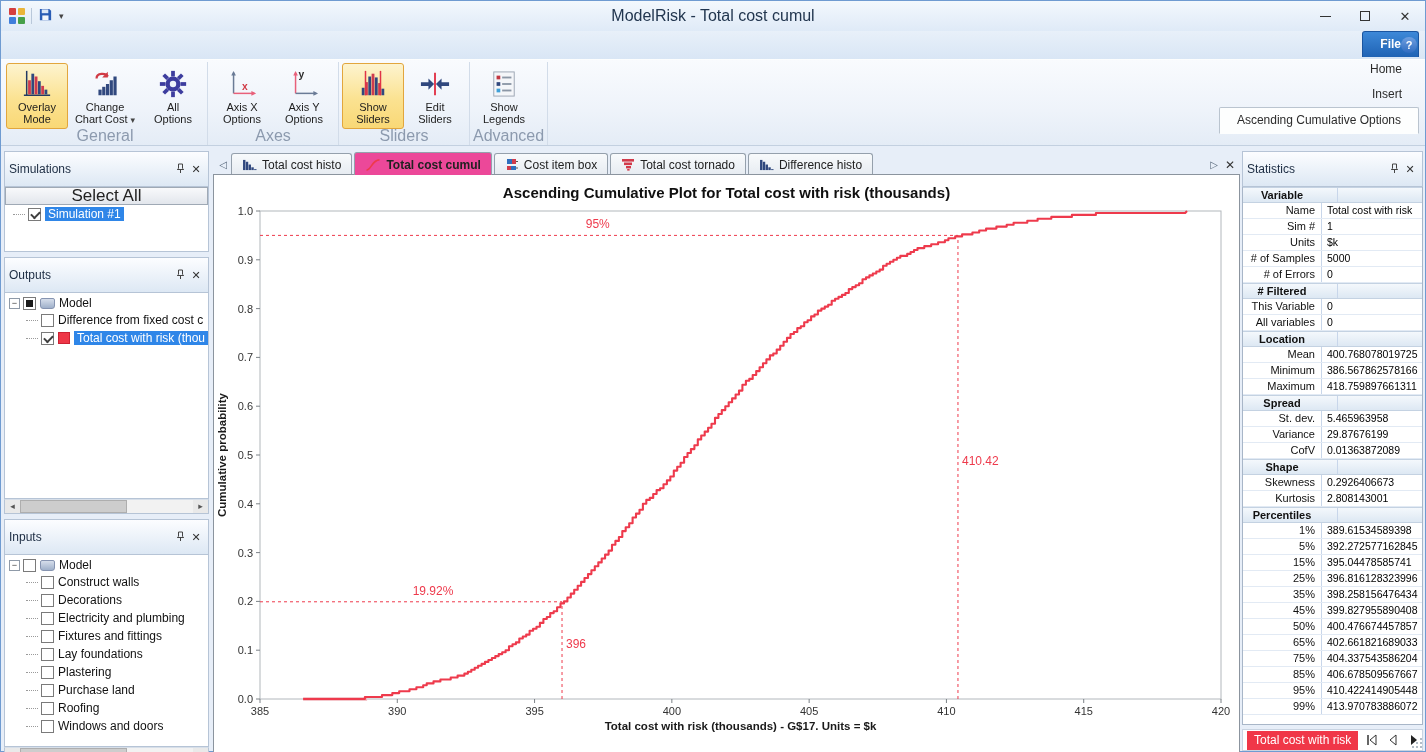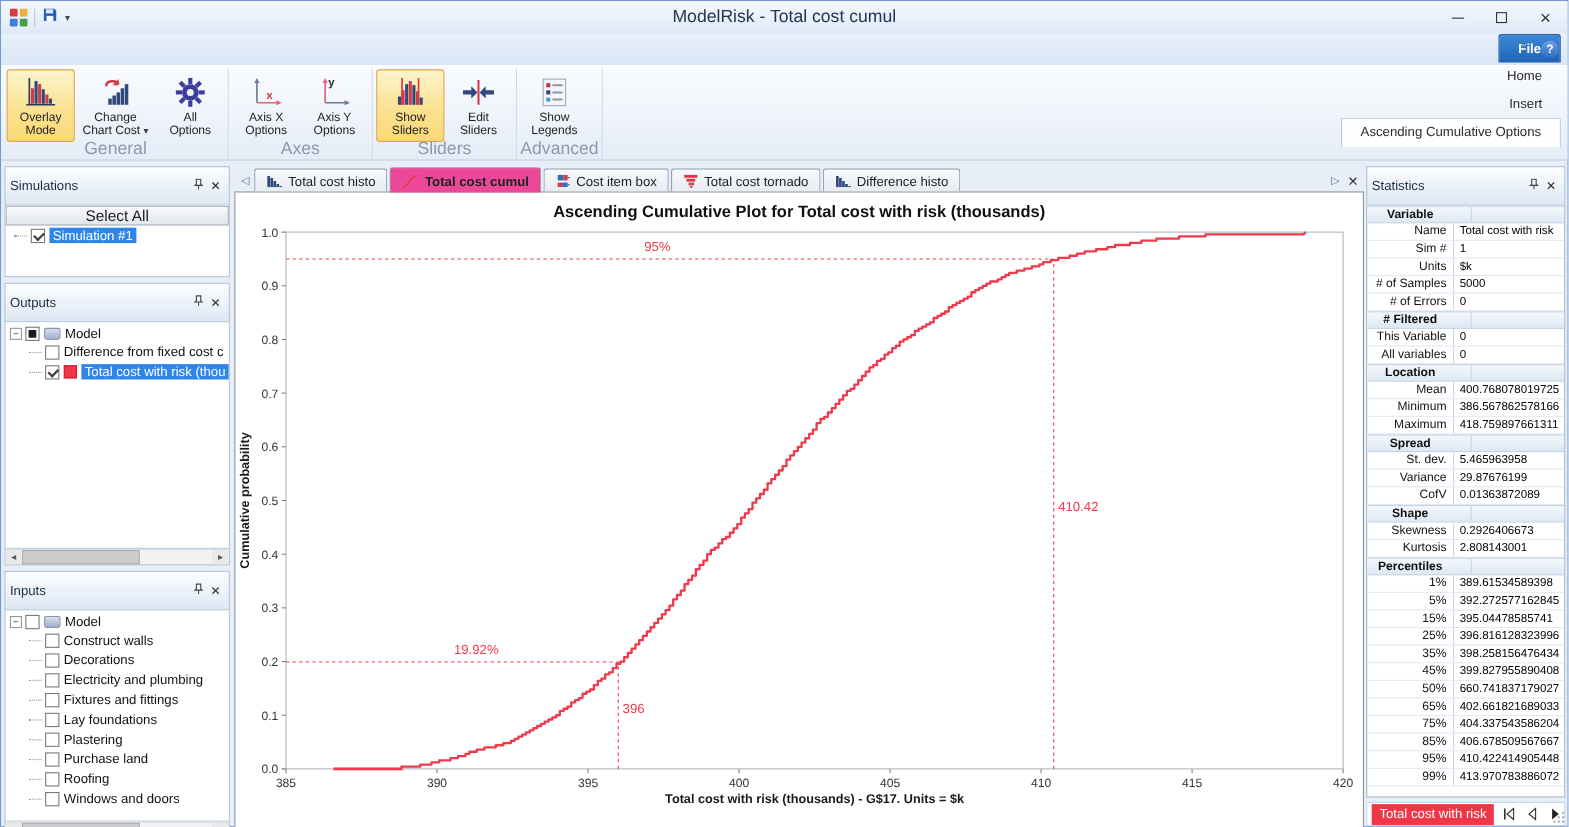--- a/index.html
+++ b/index.html
@@ -43,21 +43,21 @@
   .leftcol { width:210px; padding:0 2px 0 3px; flex:none; }
   .midcol { flex:1; min-width:0; padding:0 2px; }
   .rightcol { width:183px; flex:none; padding-right:2px; }
 
   
   .panel { margin-bottom:5px; }
   .panel-header { height:36px; background:linear-gradient(#fcfdff,#dde8f4); border:1px solid #b6c4d6; display:flex; align-items:center; padding:16px 4px; font-size:12px; color:#1c2c42; }
   .panel-header .ph-title { flex:1; }
   .ph-btn { width:16px; text-align:center; color:#333; font-size:11px; }
   .panel-body { background:#fff; border:1px solid #b6c4d6; border-top:none; overflow:hidden; }
-  .selectall-btn { display:block; width:100%; height:18px; font-size:14px; font-family:inherit; color:#222; background:linear-gradient(#f8f9fb,#e2e6ec); border:1px solid #9fa9b5; text-align:center; line-height:16px; }
+  .selectall-btn { display:block; width:100%; height:18px; font-size:17px; font-family:inherit; color:#222; background:linear-gradient(#f8f9fb,#e2e6ec); border:1px solid #9fa9b5; text-align:center; line-height:16px; }
 
   .trow { display:flex; align-items:center; height:18px; font-size:12px; color:#111; padding-left:4px; white-space:nowrap; overflow:hidden; }
   .trow.child { padding-left:21px; }
   .dots { width:12px; border-top:1px dotted #9a9a9a; margin-right:3px; flex:none; }
   .exp { width:11px; height:11px; border:1px solid #8f9aa8; background:#fff; font-size:9px; line-height:9px; text-align:center; color:#333; margin-right:3px; flex:none; }
   .cb { width:13px; height:13px; border:1px solid #7a7a7a; background:#fff; position:relative; margin-right:4px; flex:none; }
   .cb.checked::after { content:""; position:absolute; left:2px; top:2px; width:7px; height:4px; border-left:2px solid #3f3f3f; border-bottom:2px solid #3f3f3f; transform:rotate(-45deg); }
   .cb.filled::after { content:""; position:absolute; left:2px; top:2px; right:2px; bottom:2px; background:#1b1b1b; }
   .micon { width:15px; height:11px; background:linear-gradient(#d6deeb,#9fb0ca); border:1px solid #8694b1; border-radius:2px 2px 3px 3px; margin-right:4px; flex:none; }
   .swatch { width:12px; height:12px; margin-right:4px; flex:none; border:1px solid #c23; }
@@ -652,21 +652,21 @@
           <div class="srow">
             <span class="slabel">35%</span>
             <span class="sval">398.258156476434</span>
           </div>
           <div class="srow">
             <span class="slabel">45%</span>
             <span class="sval">399.827955890408</span>
           </div>
           <div class="srow">
             <span class="slabel">50%</span>
-            <span class="sval">660.741837179027</span>
+            <span class="sval">400.476674457857</span>
           </div>
           <div class="srow">
             <span class="slabel">65%</span>
             <span class="sval">402.661821689033</span>
           </div>
           <div class="srow">
             <span class="slabel">75%</span>
             <span class="sval">404.337543586204</span>
           </div>
           <div class="srow">

